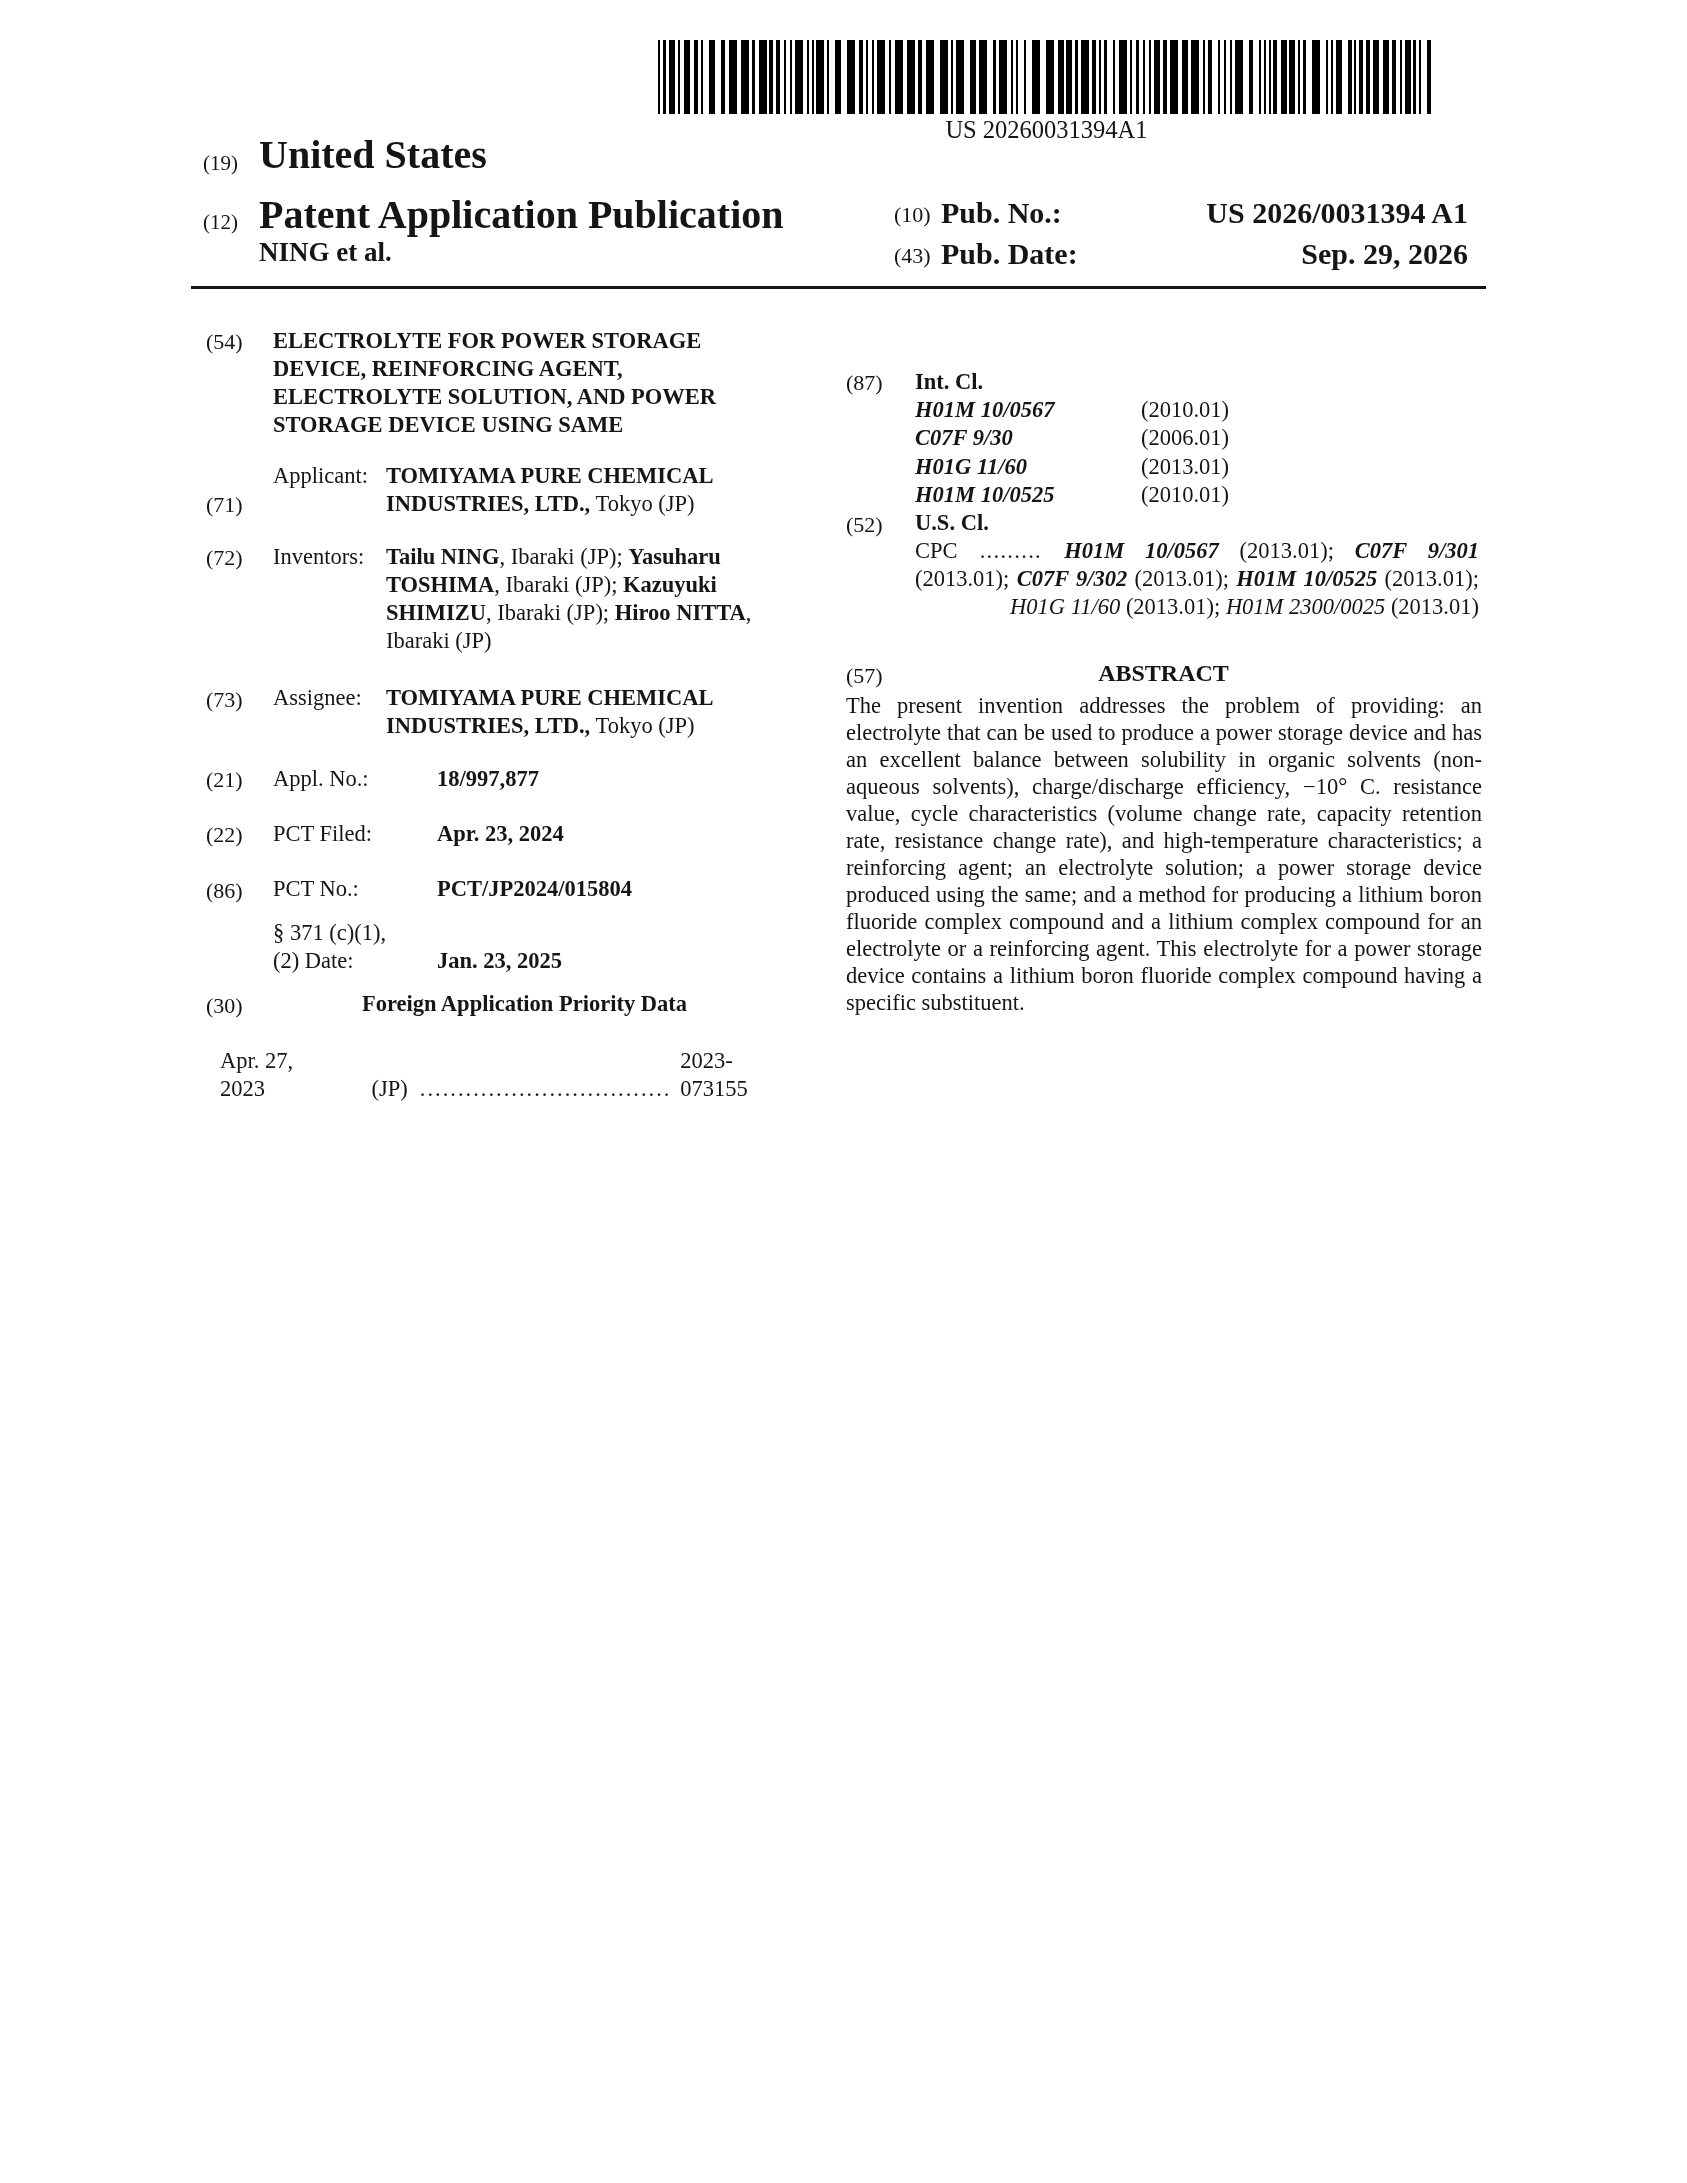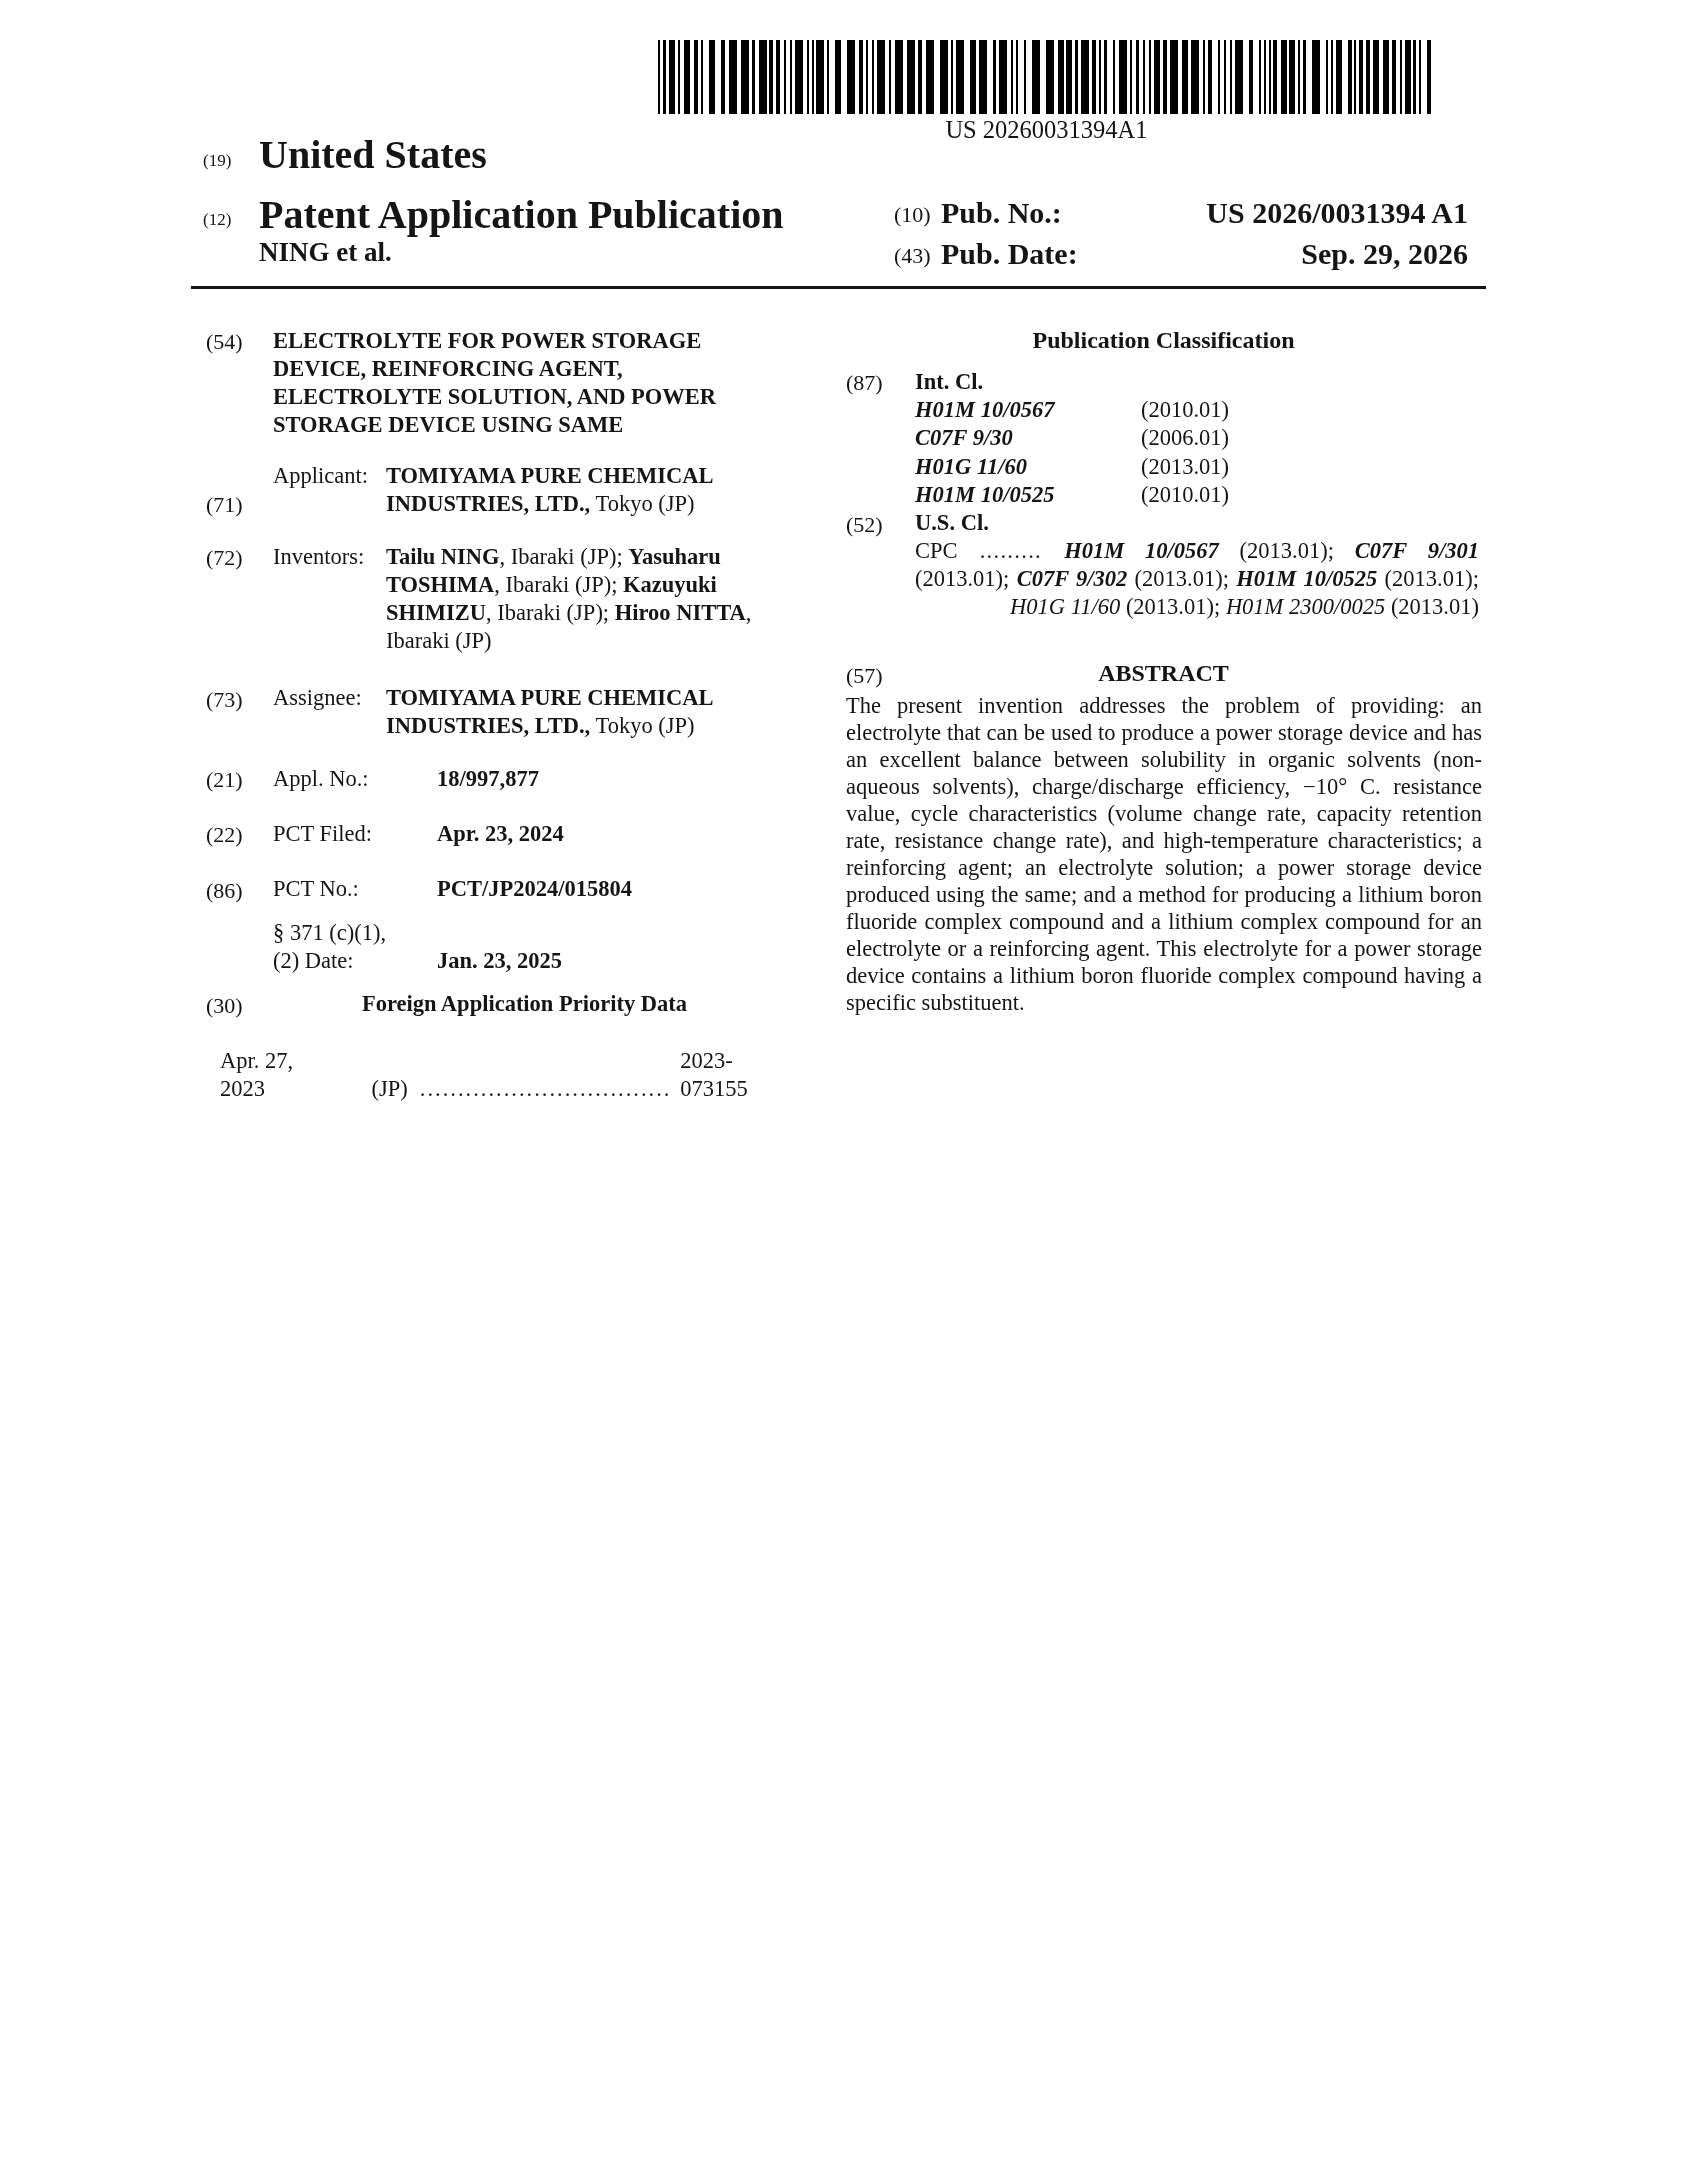--- a/index.html
+++ b/index.html
@@ -11,21 +11,21 @@
     background: #ffffff;
     color: #151515;
     font-family: "Liberation Serif", "DejaVu Serif", serif;
     overflow: hidden;
   }
   .abs { position: absolute; }
   .b { font-weight: bold; }
   .i { font-style: italic; }
   .bi { font-weight: bold; font-style: italic; }
   .num { font-size: 22px; }
-  .smallnum { font-size: 17px; }
+  .smallnum { font-size: 21px; }
   .body-text { font-size: 22.5px; line-height: 28px; }
   .just { text-align: justify; }
   #barcode { display: flex; align-items: stretch; }
   #barcode div { height: 100%; }
   .leader-row { display: flex; align-items: flex-end; }
   .leader-dots { flex: 1 1 auto; overflow: hidden; white-space: nowrap; margin: 0 9.3px 0 12px; letter-spacing: 2px; }
   .pubrow { display: flex; justify-content: space-between; font-size: 30px; font-weight: bold; }
   .intcl-class { display: inline-block; width: 226px; }
 </style>
 </head>
@@ -286,21 +286,20 @@
   <span class="abs num" style="left:206px; top:993px;">(30)</span>
   <div class="abs b body-text" style="left:273px; top:990px; width:503px; text-align:center;">Foreign Application Priority Data</div>
 
   <div class="abs body-text leader-row" style="left:220px; top:1047px; width:580px;">
     <span>Apr. 27, 2023</span>
     <span style="margin-left:28px;">(JP)</span>
     <span class="leader-dots">.................................</span>
     <span>2023-073155</span>
   </div>
 
-  <div class="abs b" style="left:846px; top:327px; width:635px; text-align:center; font-size:24px;">Publication Classification</div>
 
   <span class="abs num" style="left:846px; top:370px;">(87)</span>
   <span class="abs b body-text" style="left:915px; top:368px;">Int. Cl.</span>
 
   <div class="abs body-text" style="left:915px; top:396px;">
     <span class="bi intcl-class">H01M 10/0567</span><span>(2010.01)</span>
   </div>
   <div class="abs body-text" style="left:915px; top:424px;">
     <span class="bi intcl-class">C07F 9/30</span><span>(2006.01)</span>
   </div>

